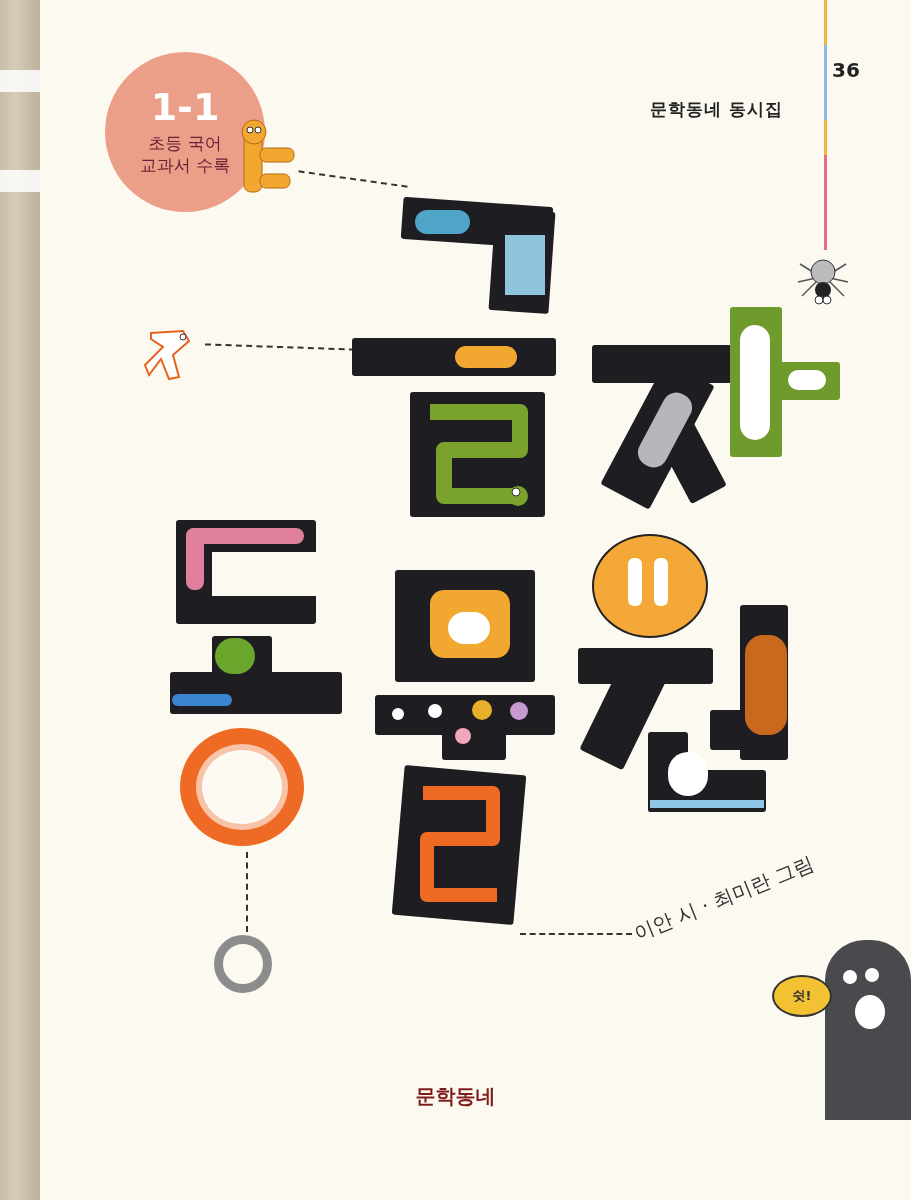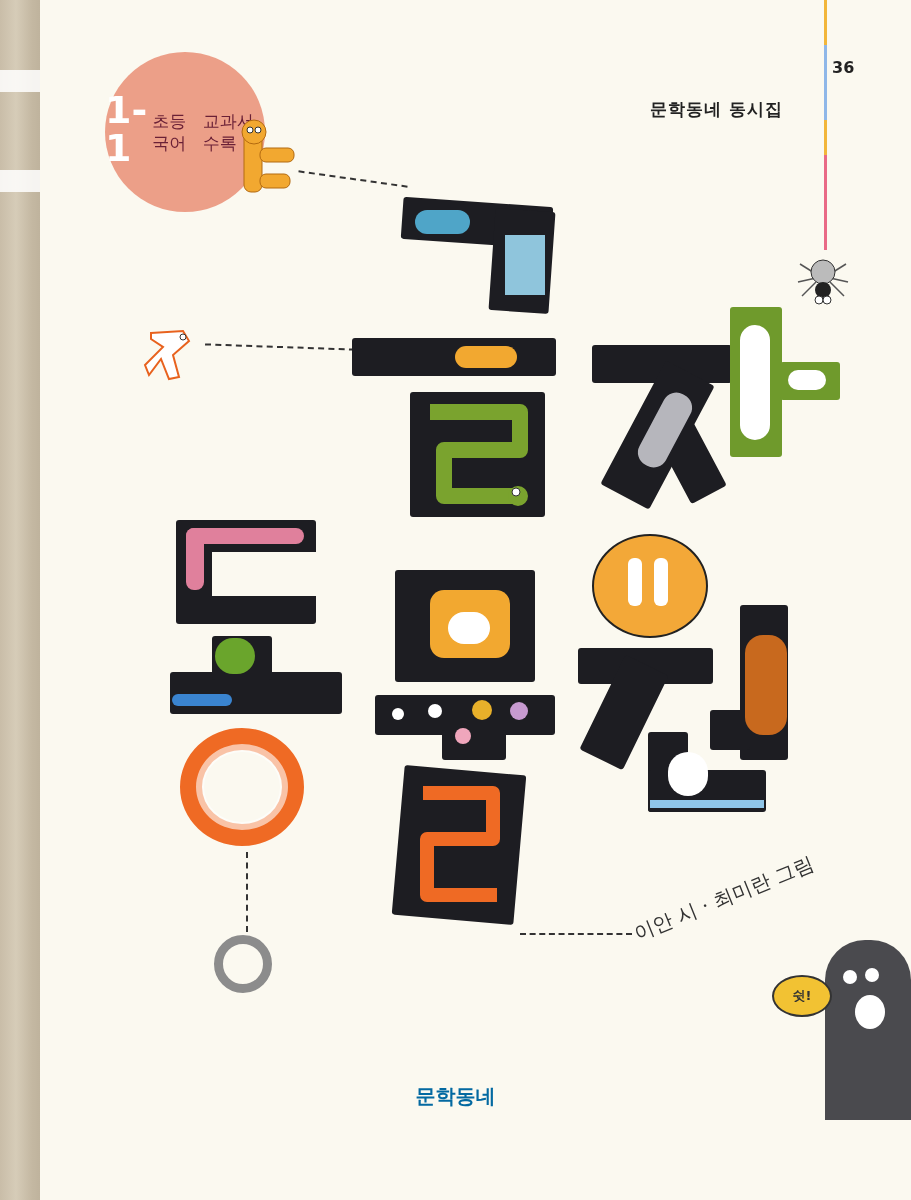--- a/index.html
+++ b/index.html
@@ -2,33 +2,33 @@
 <html><head>
 <meta charset="utf-8">
 <style>
   html, body { margin:0; padding:0; }
   body { width:911px; height:1200px; overflow:hidden; background:#fcfaf2; font-family:"DejaVu Sans", sans-serif; }
   .cover { position:relative; width:911px; height:1200px; background:#fbf9f0; overflow:hidden; }
   .spine { position:absolute; left:0; top:0; width:40px; height:1200px;
     background:linear-gradient(90deg,#c9bda8 0%,#d6ccb8 40%,#c4b8a2 80%,#bfb39d 100%); }
   .spine-ribbon { position:absolute; left:0; width:40px; background:rgba(255,255,255,0.85); }
   .badge { position:absolute; left:105px; top:52px; width:160px; height:160px; border-radius:50%; background:#ec9f88;
-    display:flex; align-items:center; justify-content:center; }
+    display:flex; flex-direction:column; align-items:center; justify-content:center; }
   .badge-level { color:#fff; font-weight:bold; font-size:38px; line-height:1; margin-bottom:6px; }
   .badge-line { color:#6a2036; font-weight:normal; font-size:17px; line-height:1.3; }
   .series { position:absolute; left:650px; top:58px; font-weight:bold; font-size:17px; color:#222; letter-spacing:1px;margin-top:40px; }
-  .series-num { position:absolute; left:832px; top:58px; font-weight:bold; font-size:16px; color:#222; }
+  .series-num { position:absolute; left:832px; top:58px; font-weight:bold; font-size:20px; color:#222; }
   .thread { position:absolute; left:824px; top:0; width:3px; height:250px;
     background:linear-gradient(#f2b63a 0 18%,#8fb7e8 18% 48%,#f2b63a 48% 62%,#e96a86 62% 100%); }
   .spider { position:absolute; left:796px; top:252px; width:54px; height:60px; }
   .block { position:absolute; background:#1d1d22; border-radius:3px; }
   .green { background:#6f9a2c; }
   .author { position:absolute; left:640px; top:920px; font-size:20px; color:#333; transform:rotate(-22deg); transform-origin:left bottom; white-space:nowrap; font-family:"DejaVu Serif", serif; }
   .dash { position:absolute; border-top:2px dashed #333; }
-  .publisher { position:absolute; left:0; width:911px; top:1083px; text-align:center; font-weight:bold; font-size:20px; color:#0369a1; }
+  .publisher { position:absolute; left:0; width:911px; top:1083px; text-align:center; font-weight:bold; font-size:20px; color:#7f1d1d; }
   .bubble { position:absolute; left:772px; top:975px; width:56px; height:38px; background:#f2c233; border:2px solid #333; border-radius:50%;
     display:flex; align-items:center; justify-content:center; font-size:13px; font-weight:bold; color:#333; }
   .bear { position:absolute; left:825px; top:940px; width:86px; height:180px; background:#4a4a4e; border-radius:40px 40px 0 0; }
   svg { display:block; }
 </style>
 </head>
 <body>
 
 <div class="cover">
   <div class="spine">

